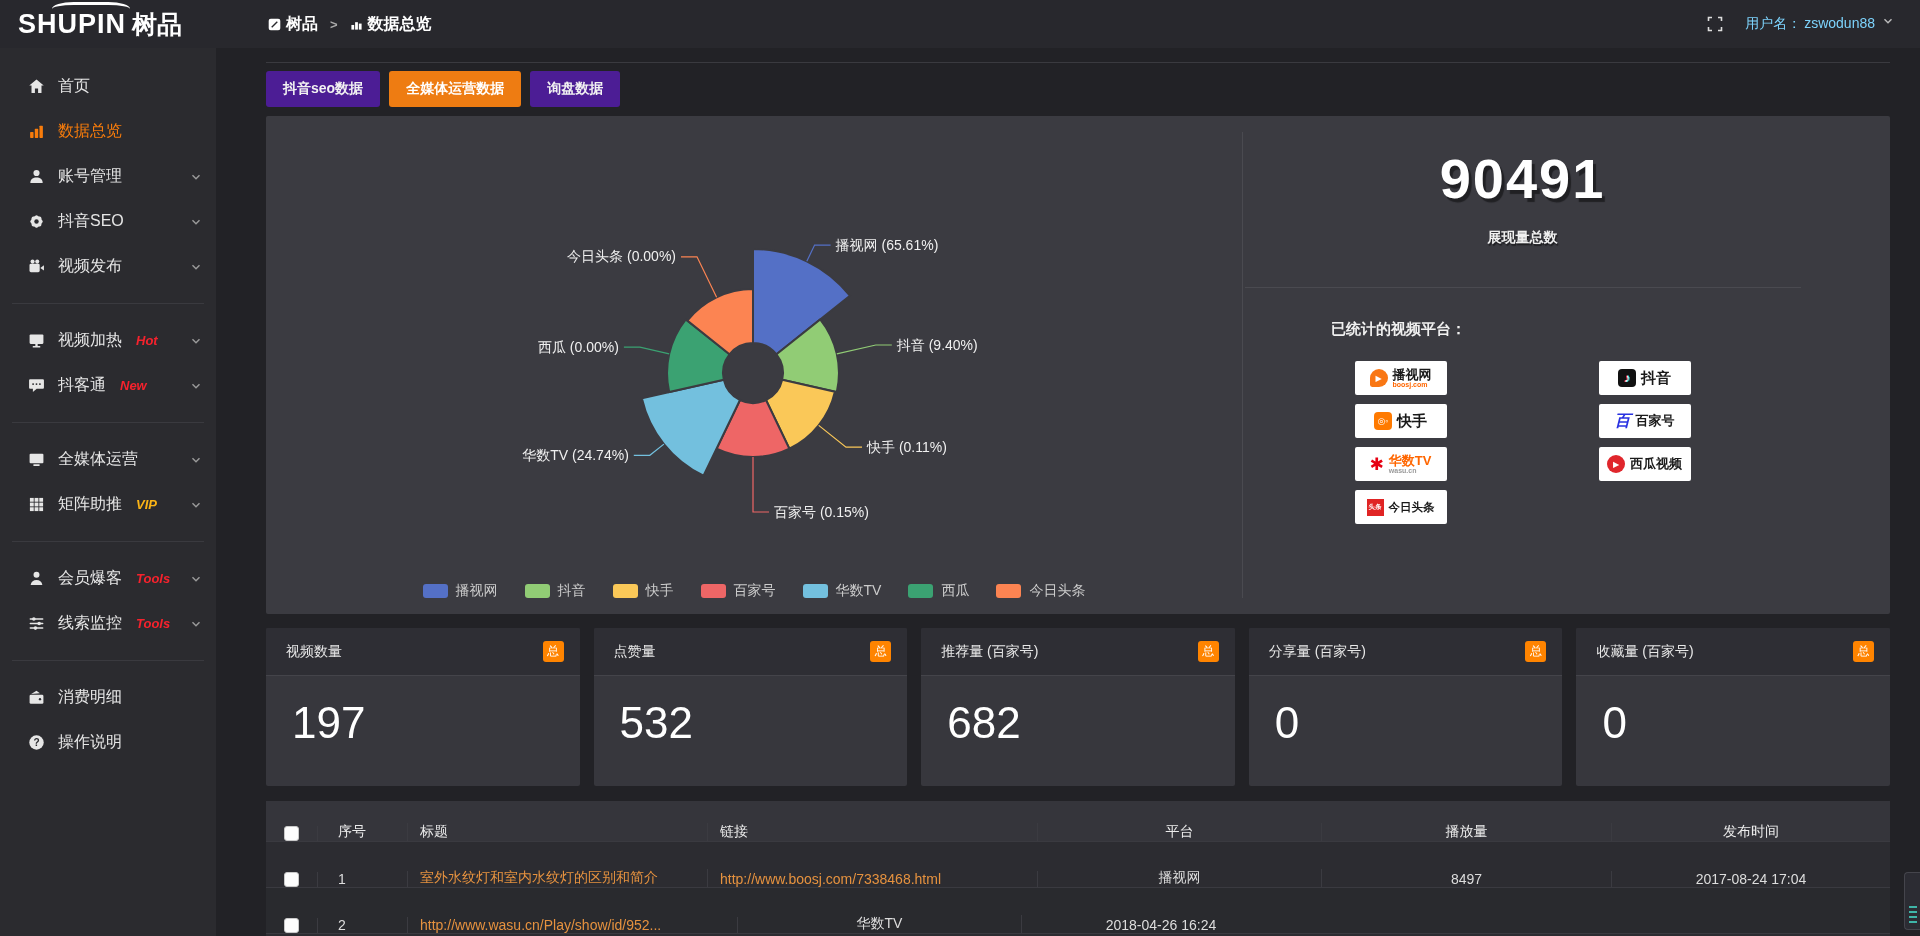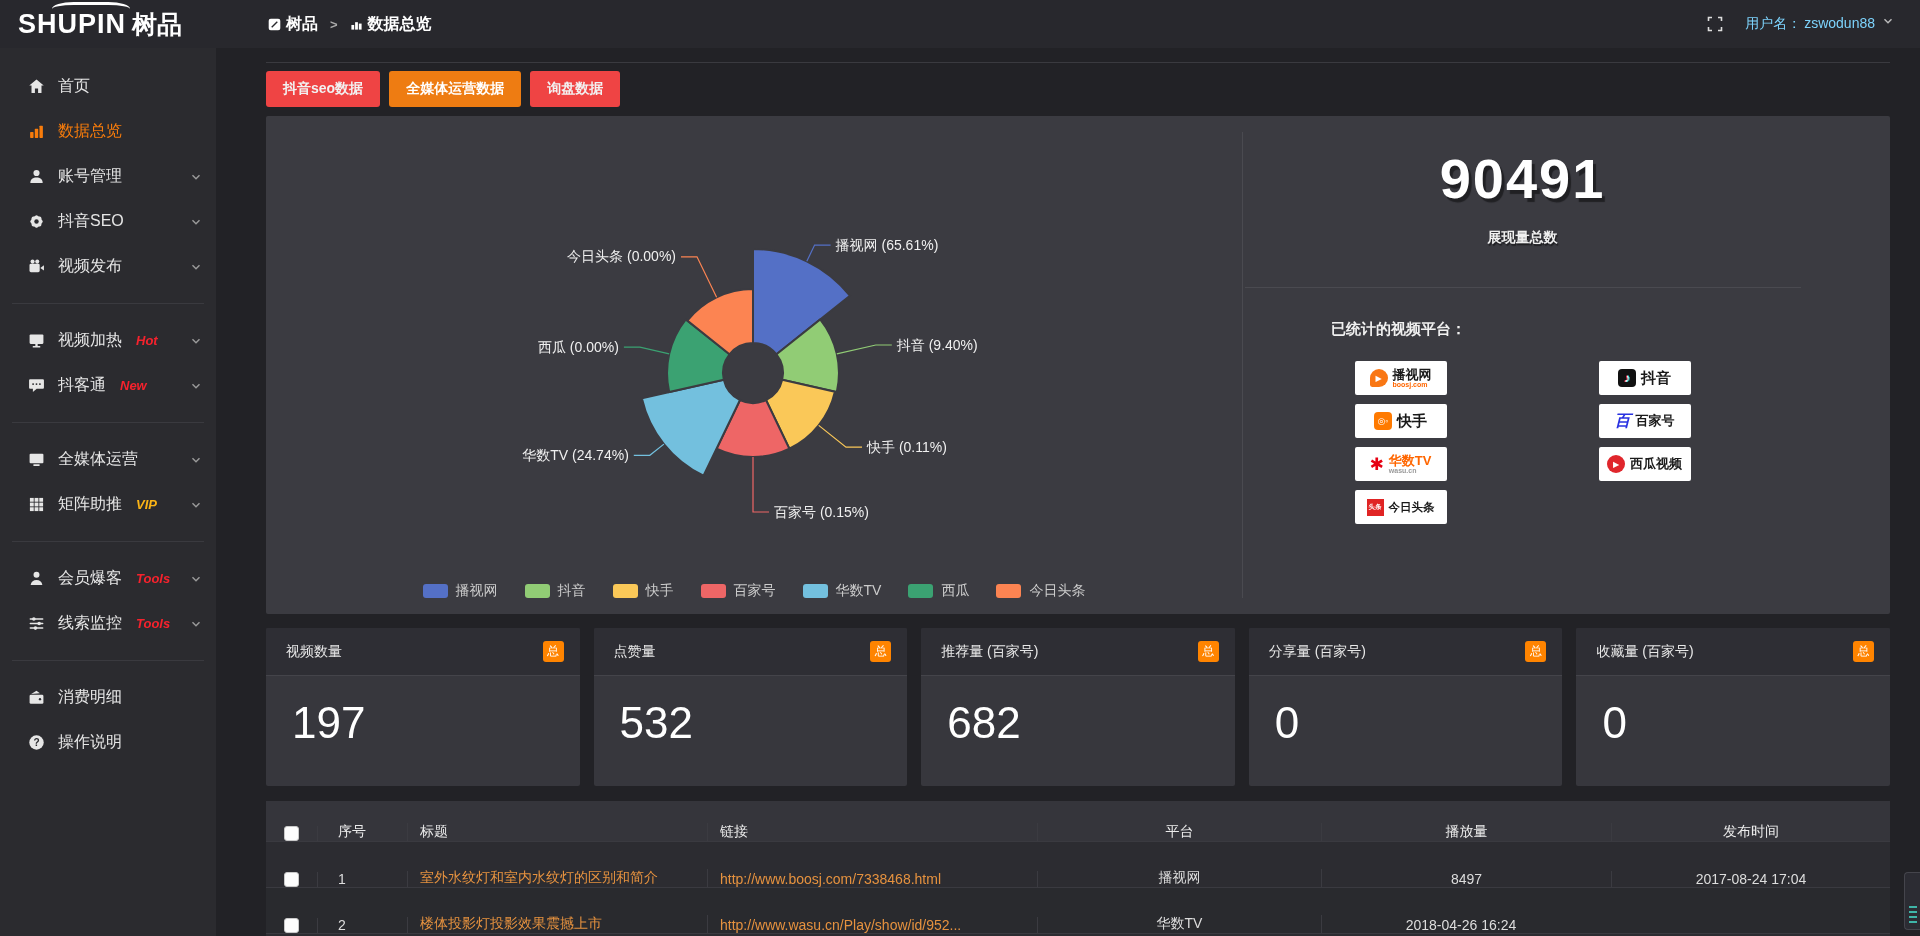--- a/index.html
+++ b/index.html
@@ -31,21 +31,21 @@
   .s-badge { font-size:13px; font-weight:bold; font-style:italic; margin-left:14px; }
   .s-chev { margin-left:auto; display:flex; color:#9a9a9a; }
   .side-item.active, .side-item.active .s-ic { color:#f87c0b; }
   .side-divider { height:1px; background:#3a3a3f; margin:14px 12px; }
 
   
   .main { position:absolute; top:48px; left:216px; width:1704px; height:888px; padding:0 30px 0 50px; }
   .topline { border-top:1px solid #3a3a3f; margin-top:14px; }
   .tabs { display:flex; gap:9px; margin-top:8px; }
   .tab { height:36px; padding:0 17px; display:flex; align-items:center; font-size:14px; font-weight:bold;
-    color:#f2f2f2; background:#ef4444; border-radius:3px; cursor:pointer; }
+    color:#f2f2f2; background:#4c1d95; border-radius:3px; cursor:pointer; }
   .tab.active { background:#ee7c12; color:#fff; }
 
   
   .panel { margin-top:9px; height:498px; width:1624px; background:#3b3b41; display:flex; border-radius:2px; }
   .panel-left { width:976px; position:relative; }
   .legend { position:absolute; left:0; right:0; bottom:14px; display:flex; justify-content:center; gap:27px; }
   .lg-item { display:flex; align-items:center; gap:8px; cursor:pointer; }
   .lg-marker { width:25px; height:14px; border-radius:3px; }
   .lg-text { font-size:14px; color:#ccc; }
   .panel-right { width:560px; border-left:1px solid #4a4a50; margin:16px 0; }
@@ -531,23 +531,20 @@
         </div>
         <div class="tcell c4">播视网</div>
         <div class="tcell c5">8497</div>
         <div class="tcell c6">2017-08-24 17:04</div>
       </div>
       <div class="trow body even">
         <div class="tcell c0">
           <span class="cb"></span>
         </div>
         <div class="tcell c1">2</div>
-        <div class="tcell c2">
-          <span class="tlink">楼体投影灯投影效果震撼上市</span>
-        </div>
         <div class="tcell c3">
           <span class="tlink">http://www.wasu.cn/Play/show/id/952...</span>
         </div>
         <div class="tcell c4">华数TV</div>
         <div class="tcell c6">2018-04-26 16:24</div>
       </div>
       <div class="trow body odd">
         <div class="tcell c0"></div>
         <div class="tcell c1"></div>
         <div class="tcell c2"></div>

